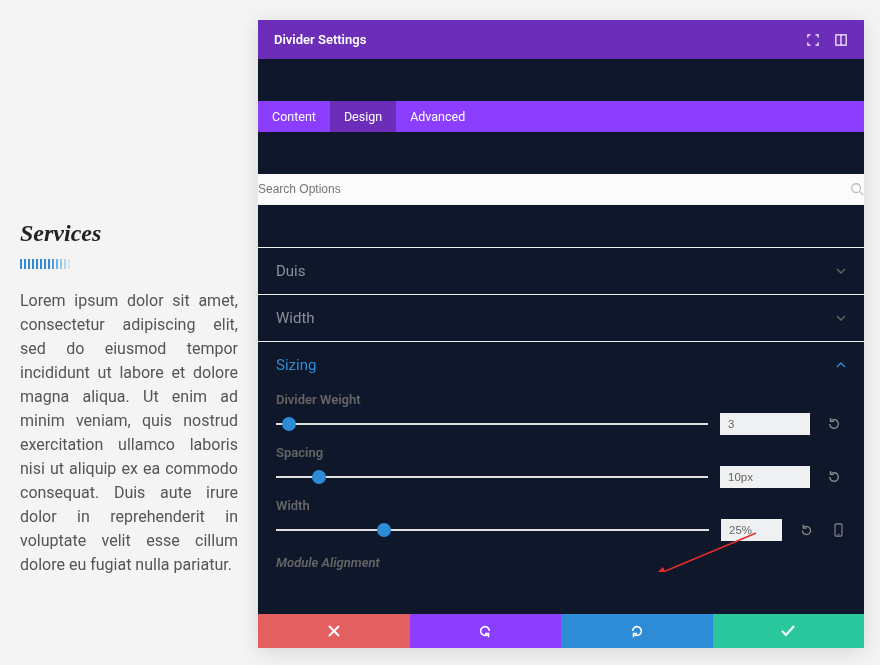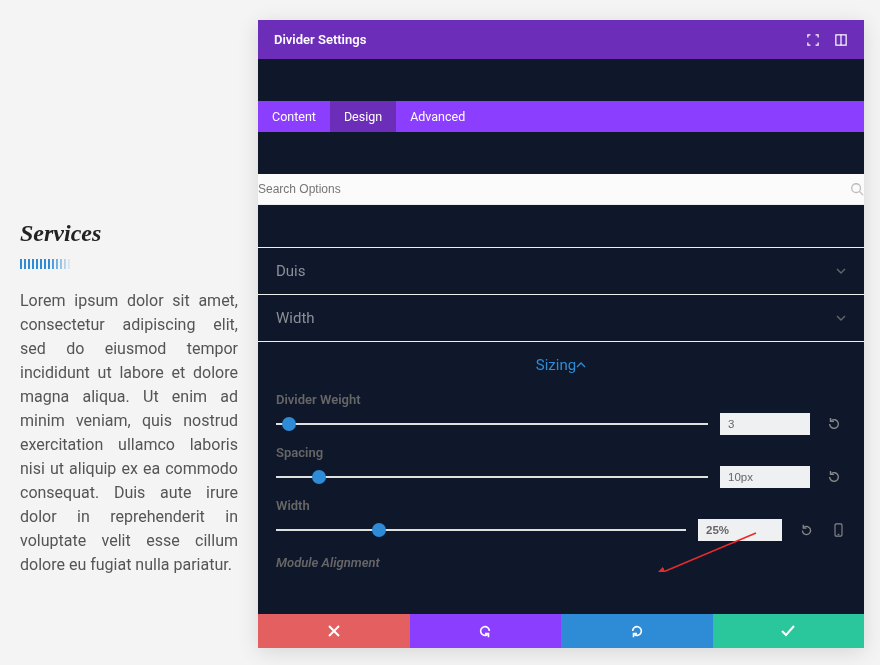--- a/index.html
+++ b/index.html
@@ -105,21 +105,21 @@
   .section-header {
     padding: 14px 18px;
     color: #8d8f96;
     font-size: 15px;
     display: flex;
     justify-content: space-between;
     align-items: center;
     cursor: pointer;
     border-top: 1px solid #f0f0f0;
   }
-  .section-header.expanded { color: #2e8bd6; justify-content: center; }
+  .section-header.expanded { color: #2e8bd6; }
   .chevron { width: 10px; height: 10px; }
 
   .section-body { padding: 4px 18px 18px; position: relative; }
 
   .field { margin-bottom: 10px; }
   .field-label { font-size: 13px; color: #666; font-weight:600; margin-bottom: 6px; display:block; }
   .slider-row {
     display: flex;
     align-items: center;
     gap: 12px;
@@ -323,21 +323,21 @@
         </div>
       </div>
 
       <div class="field">
         <span class="field-label">Width</span>
         <div class="slider-row">
           <div class="slider-track">
             <div class="slider-line"></div>
             <div class="slider-thumb" style="left:25%"></div>
           </div>
-          <input class="value-input" style="width: 84px; font-weight: bold;" value="25%">
+          <input class="value-input" style="width: 61px;" value="25%">
           <span class="reset-btn">
             <svg viewBox="0 0 16 16" width="13" height="13" stroke="currentColor" stroke-width="1.6" fill="none">
               <path d="M3 8a5 5 0 1 0 2-4"></path>
                 <polyline points="4,1 4,5 8,5"></polyline>
             </svg>
           </span>
           <span class="phone-btn">
             <svg viewBox="0 0 10 16" width="9" height="14" stroke="currentColor" stroke-width="1.3" fill="none">
               <rect x="1" y="1" width="8" height="14" rx="1.5"></rect>
                 <line x1="4" y1="13" x2="6" y2="13"></line>

